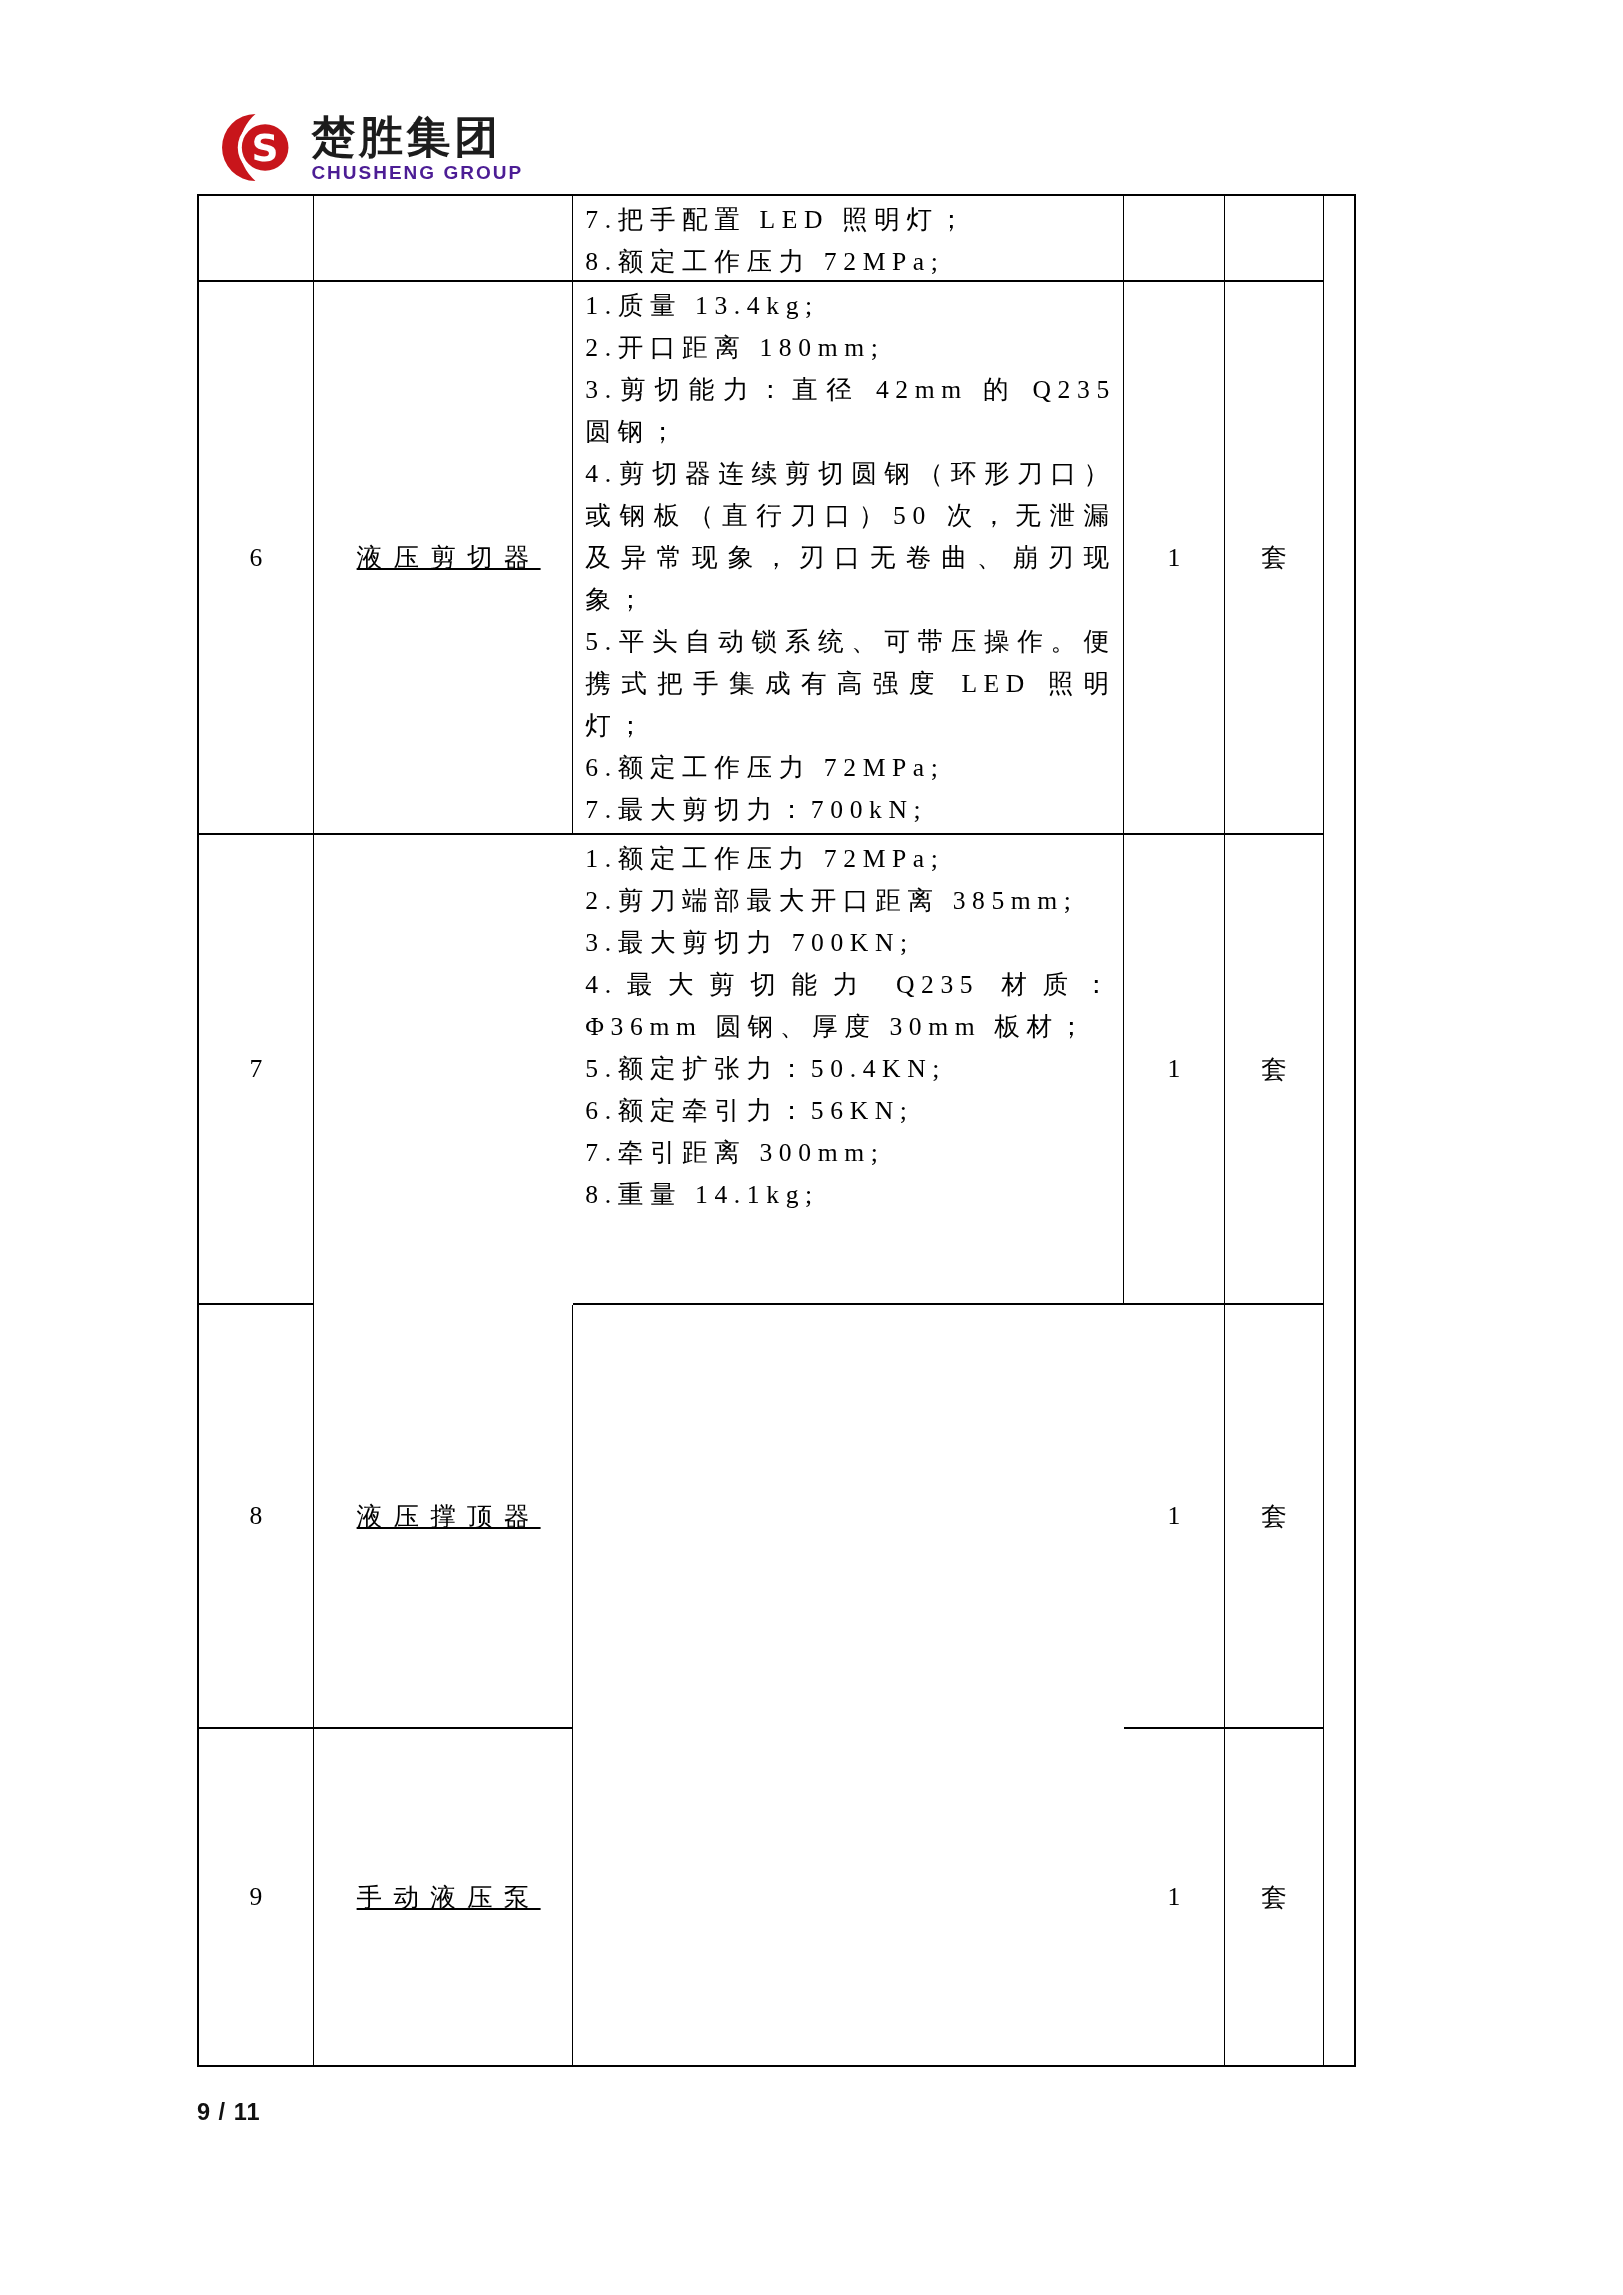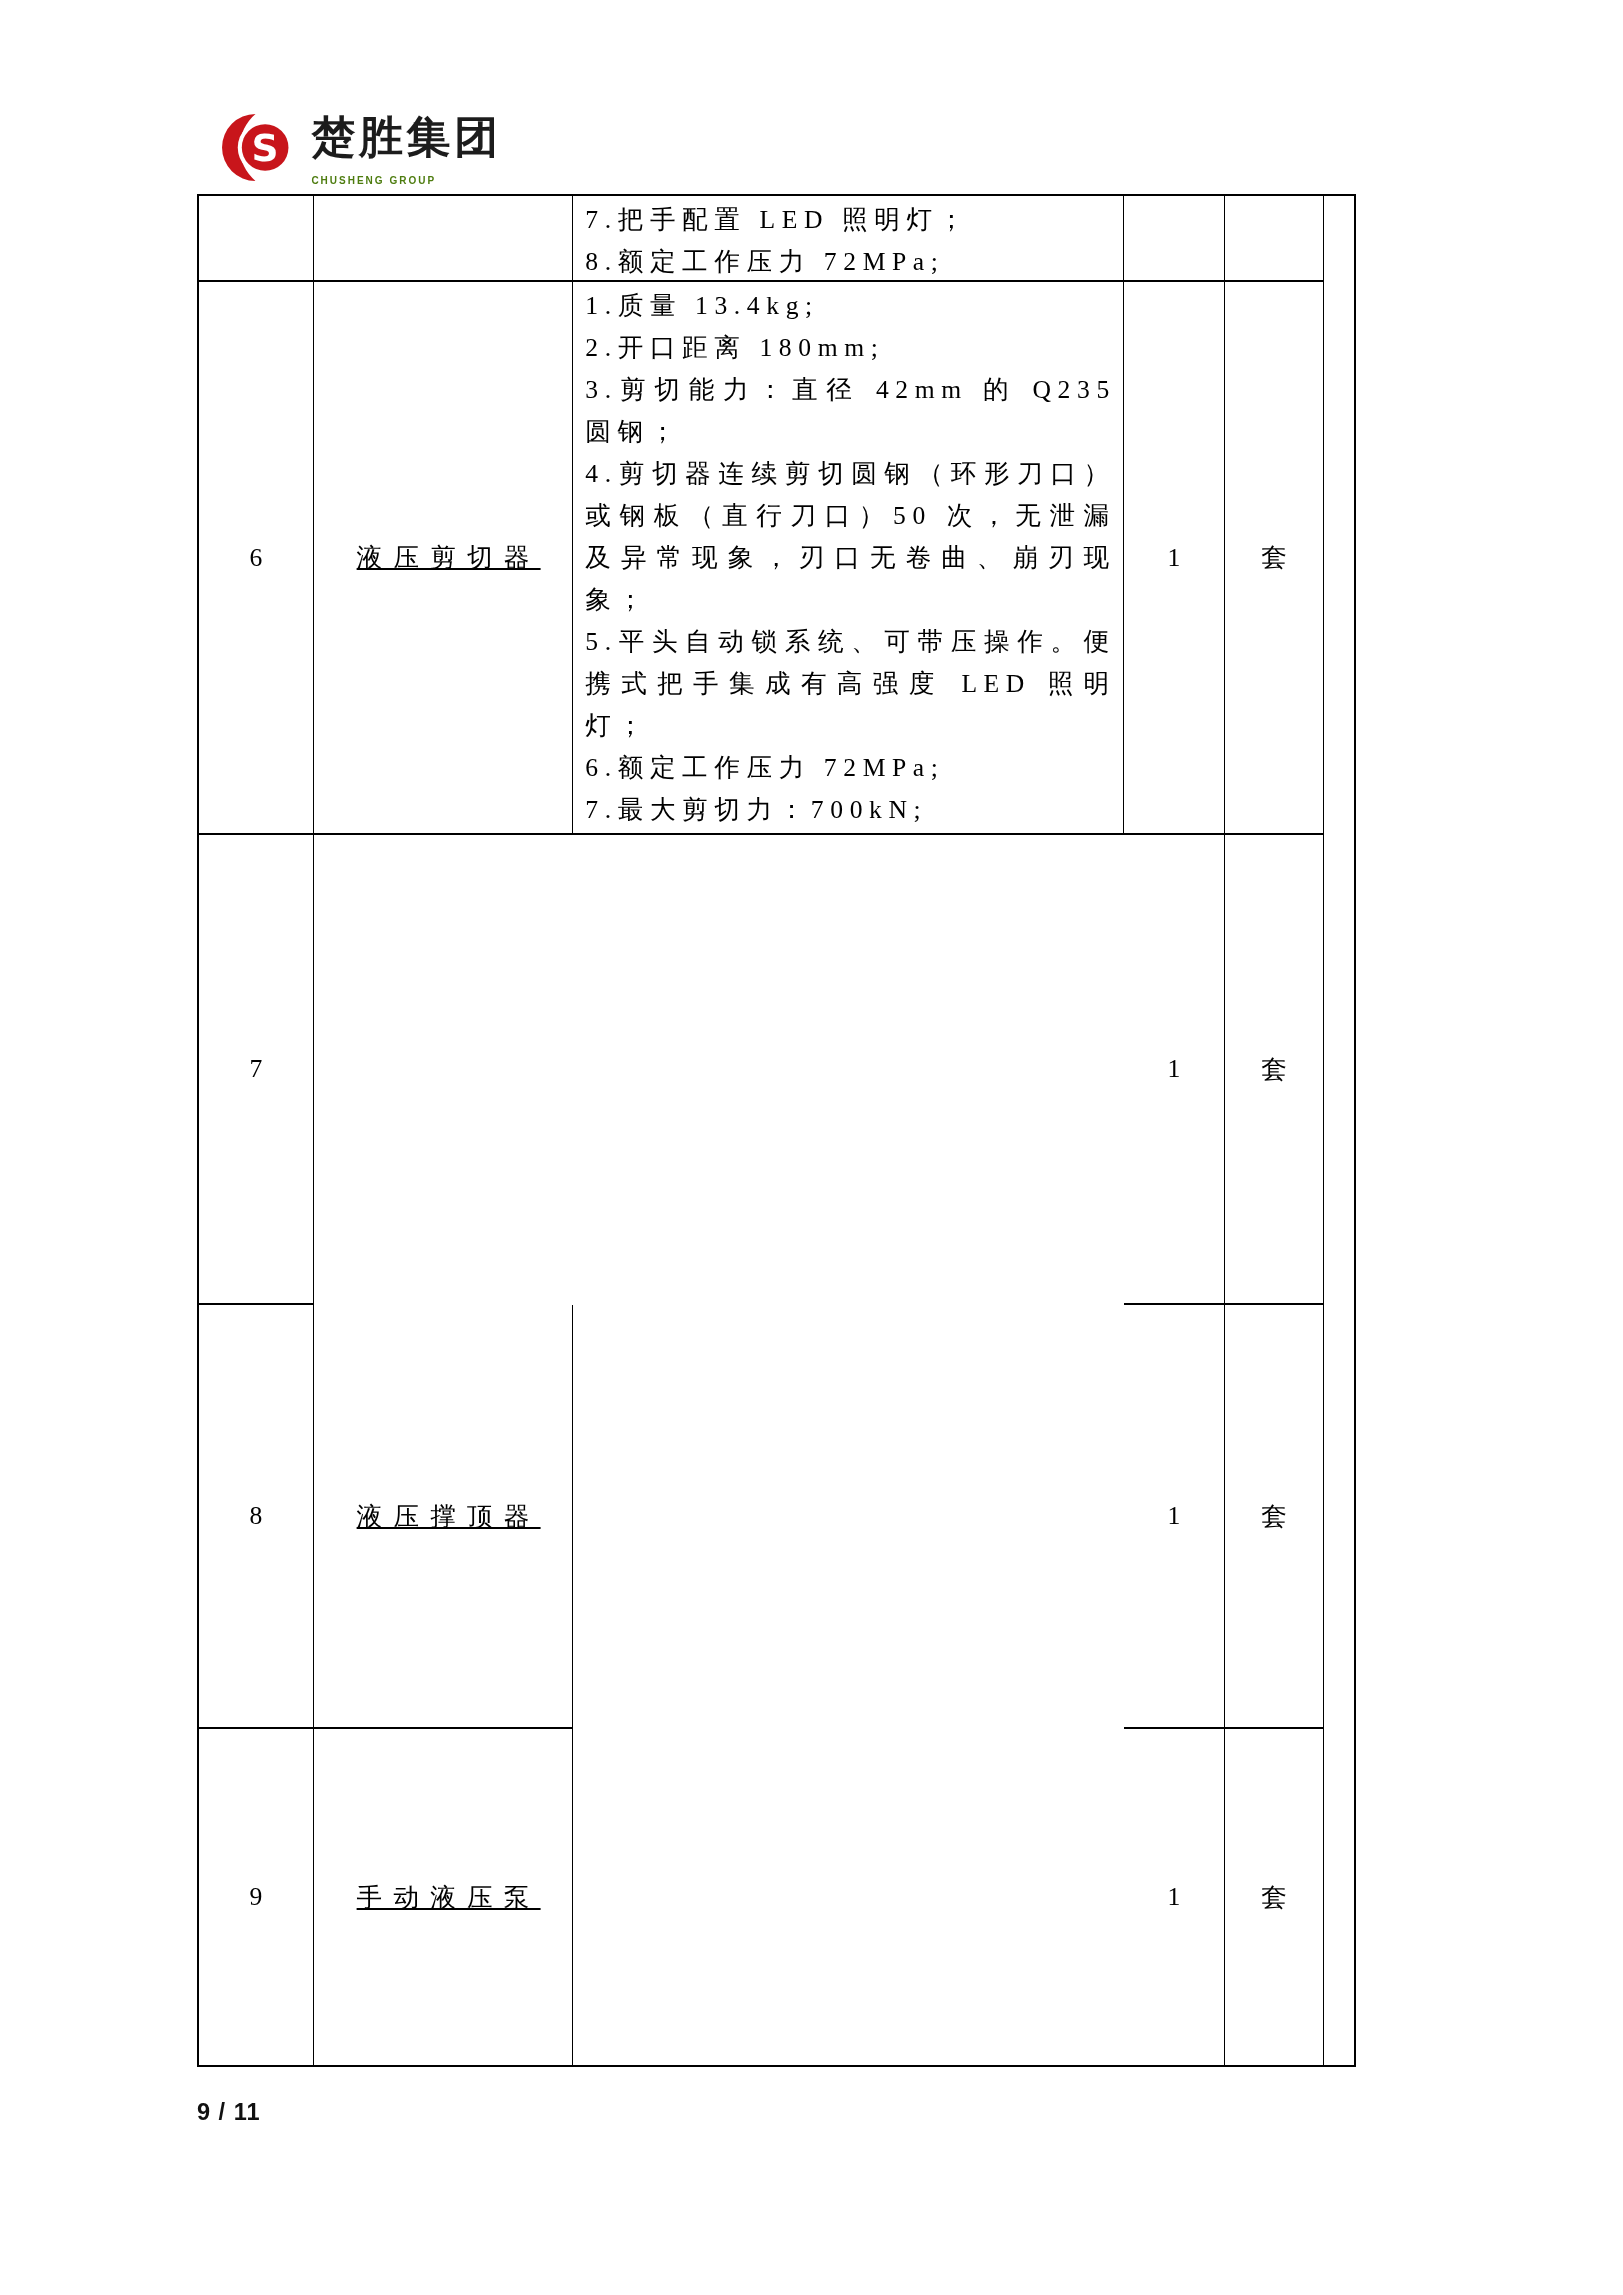--- a/index.html
+++ b/index.html
@@ -34,24 +34,24 @@
     font-weight: bold;
     font-size: 44px;
     letter-spacing: 3.6px;
     color: #1c1c1c;
     line-height: 35px;
     white-space: nowrap;
   }
   .logo-en {
     font-family: "Liberation Sans", "DejaVu Sans", sans-serif;
     font-weight: bold;
-    font-size: 10px;
+    font-size: 19px;
     letter-spacing: 2px;
-    color: #4d7c0f;
-    margin-top: 21px;
+    color: #4c1d95;
+    margin-top: 8px;
     white-space: nowrap;
   }
 
   
   .doc-table {
     position: absolute;
     left: 197px; top: 194px;
     width: 1159px; height: 1873px;
     box-sizing: border-box;
     border: 2px solid #000;
@@ -140,20 +140,28 @@
 2.开口距离 180mm;
 3.剪切能力：直径 42mm 的 Q235 圆钢；
 4.剪切器连续剪切圆钢（环形刀口）或钢板（直行刀口）50 次，无泄漏及异常现象，刃口无卷曲、崩刃现象；
 5.平头自动锁系统、可带压操作。便携式把手集成有高强度 LED 照明灯；
 6.额定工作压力 72MPa;
 7.最大剪切力：700kN;</div>
     <div class="cell center-cell" style="grid-area:2/4">1</div>
     <div class="cell center-cell" style="grid-area:2/5">套</div>
 
     <div class="cell center-cell" style="grid-area:3/1">7</div>
+    <div class="cell spec-cell" style="grid-area:3/3">1.额定工作压力 72MPa;
+2.剪刀端部最大开口距离 385mm;
+3.最大剪切力 700KN;
+4.最大剪切能力 Q235 材质：Φ36mm 圆钢、厚度 30mm 板材；
+5.额定扩张力：50.4KN;
+6.额定牵引力：56KN;
+7.牵引距离 300mm;
+8.重量 14.1kg;</div>
     <div class="cell center-cell" style="grid-area:3/4">1</div>
     <div class="cell center-cell" style="grid-area:3/5">套</div>
 
     <div class="cell center-cell" style="grid-area:4/1">8</div>
     <div class="cell center-cell name-cell" style="grid-area:4/2">液压撑顶器</div>
     <div class="cell center-cell" style="grid-area:4/4">1</div>
     <div class="cell center-cell" style="grid-area:4/5">套</div>
 
     <div class="cell center-cell no-b" style="grid-area:5/1">9</div>
     <div class="cell center-cell name-cell no-b" style="grid-area:5/2">手动液压泵</div>

